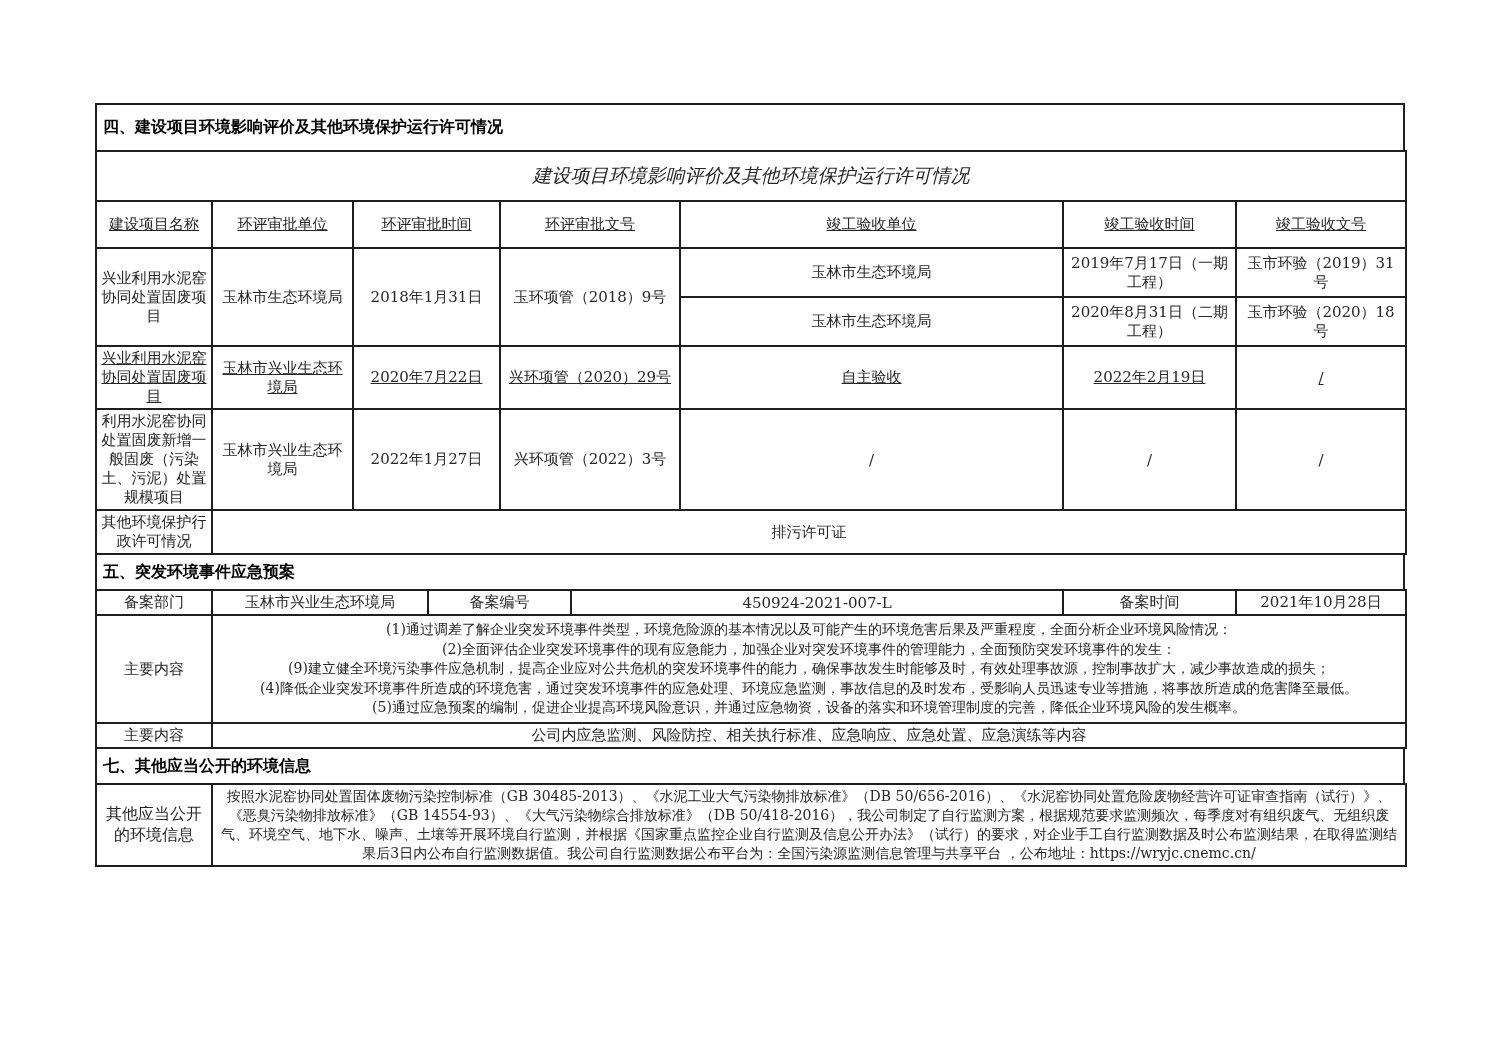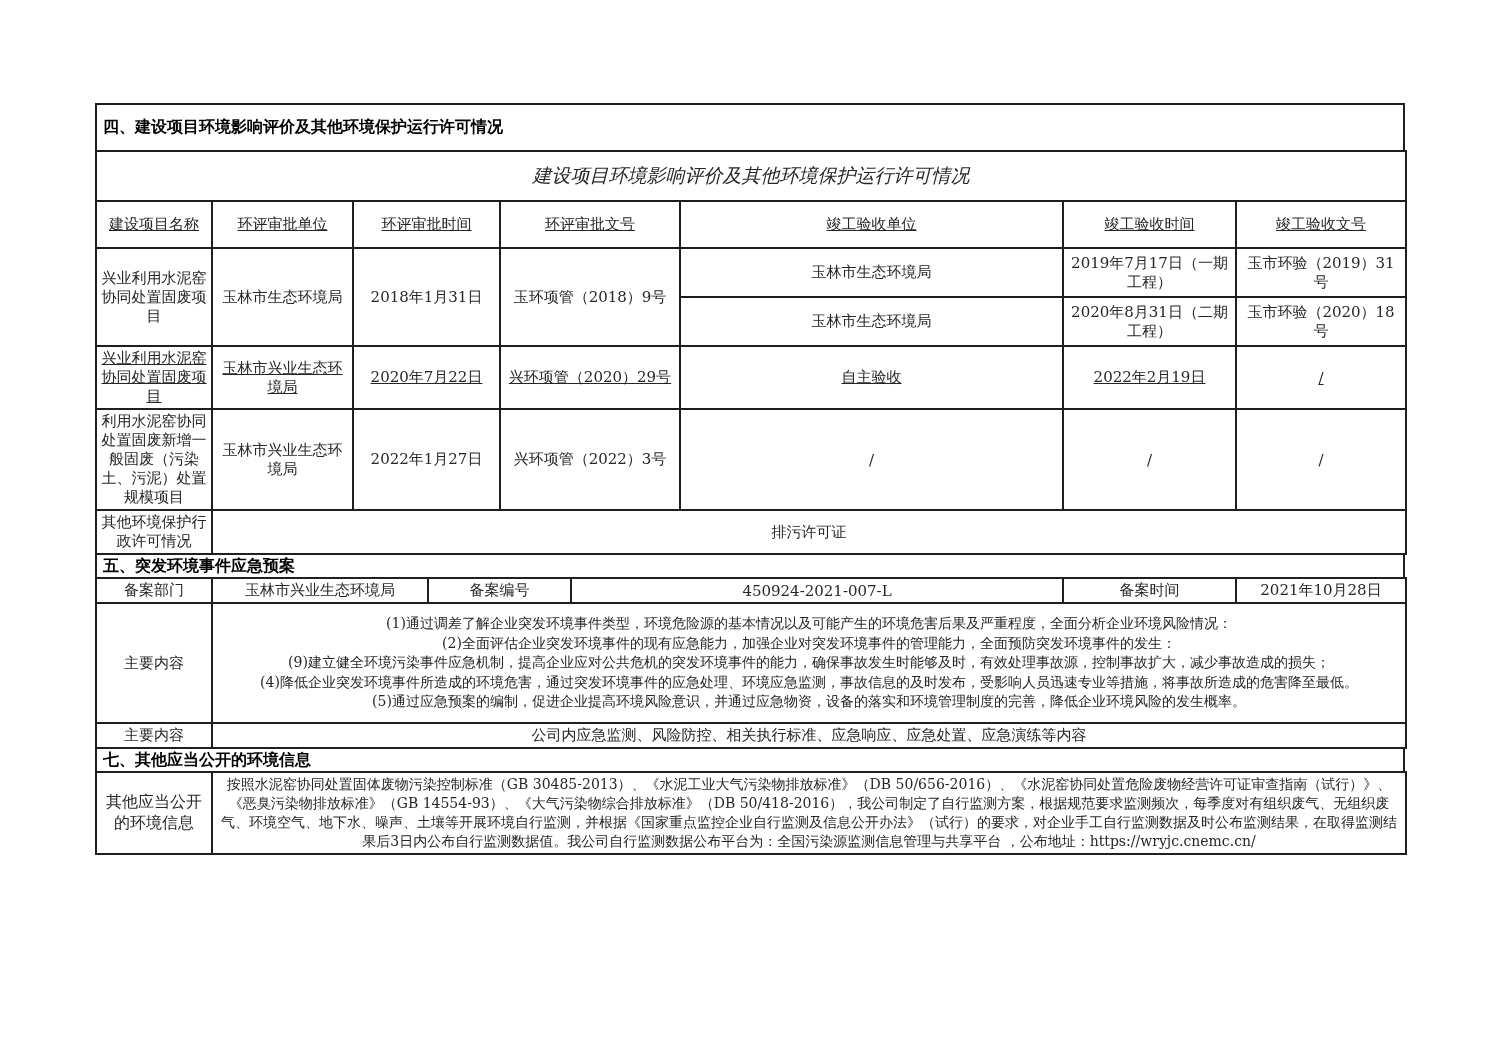--- a/index.html
+++ b/index.html
@@ -13,21 +13,21 @@
   .sec-heading {
     border: 2px solid #1f1f1f;
     margin-top: -2px;
     display: flex; align-items: center;
     padding: 0 6px;
     box-sizing: border-box;
     font-family: "Liberation Sans", "DejaVu Sans", sans-serif;
     font-weight: bold; font-size: 16px; color: #000;
   }
   .sec-heading.first { margin-top: 0; height: 49px; }
-  .h35 { height: 26px; }
+  .h35 { height: 38px; }
   .h36 { height: 36px; }
 
   table.tbl {
     border-collapse: collapse;
     table-layout: fixed;
     width: 1310px;
     margin-top: -2px;
     font-size: 15px;
   }
   table.tbl td {
@@ -41,21 +41,21 @@
   td.caption-cell { height: 50px; font-size: 19px; font-style: italic; }
   td.left { text-align: left; padding-left: 8px; }
   td.justify { text-align: justify; padding: 4px 10px 4px 8px; font-size: 14px; line-height: 19px; }
   .lines { text-align: left; font-size: 14px; line-height: 19.5px; padding: 2px 6px; }
   .lines div { white-space: normal; }
   .hr51 td { height: 47px; text-decoration: underline; }
   .hr53 td { height: 49px; }
   .hr73 td { height: 69px; }
   .hr43 td { height: 39px; }
   .hr32 td { height: 16px; }
-  .hr124 td { height: 120px; }
+  .hr124 td { height: 108px; }
   .hr85 td { height: 81px; }
 </style>
 </head>
 <body>
 
 <div class="doc">
 
   <div class="sec-heading first">
     <span>四、建设项目环境影响评价及其他环境保护运行许可情况</span>
   </div>

